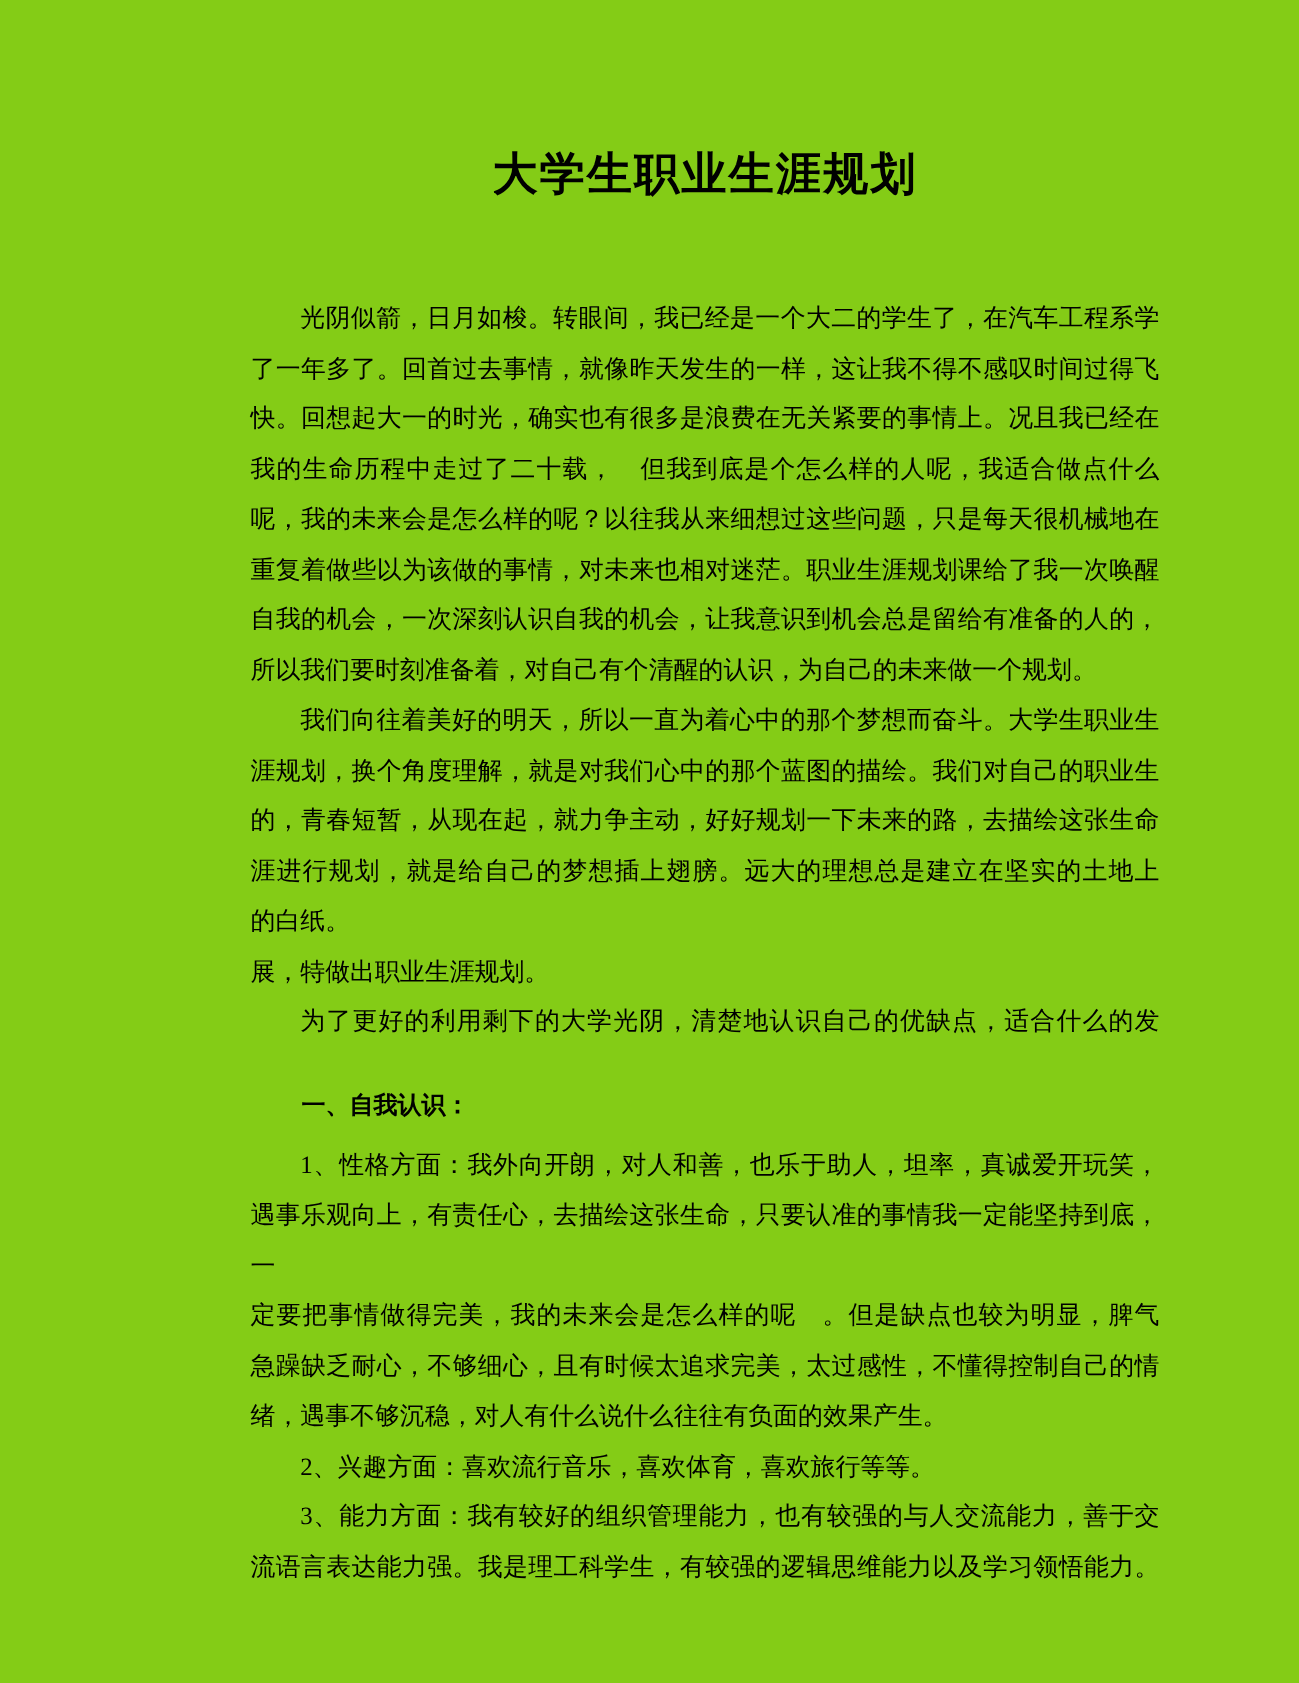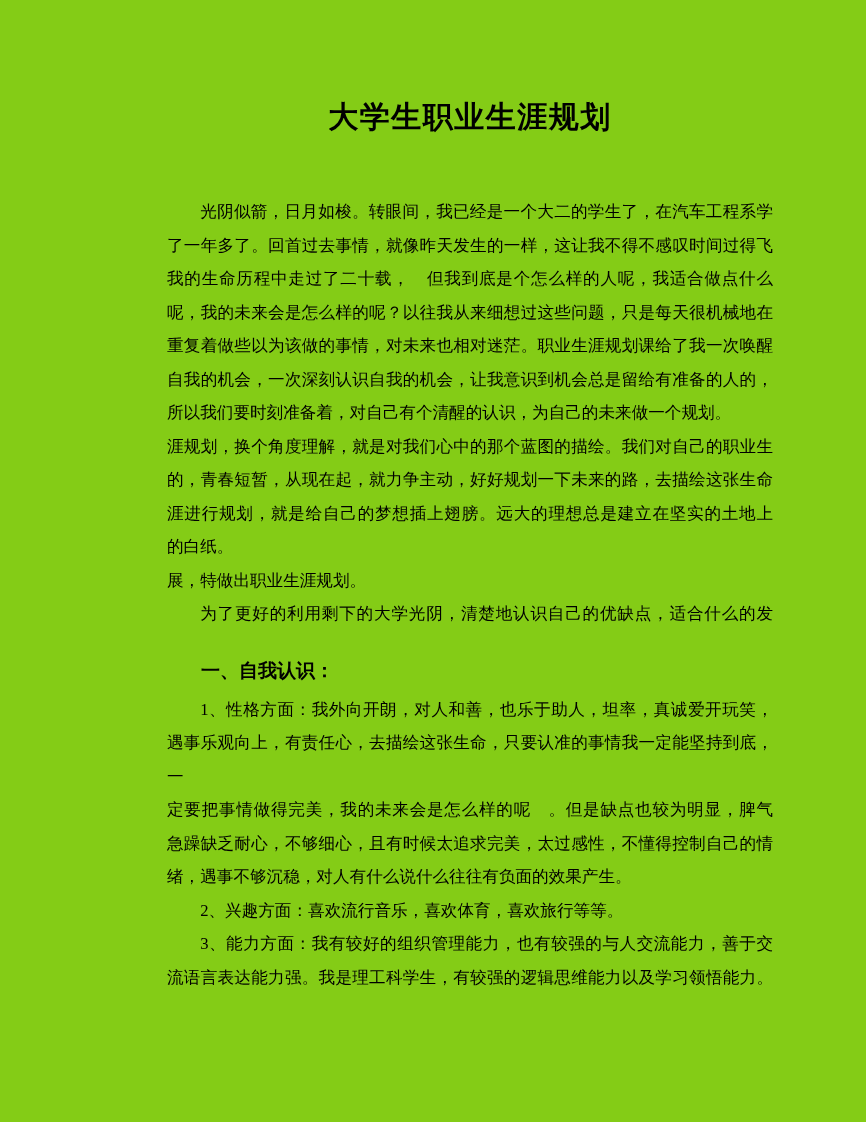--- a/index.html
+++ b/index.html
@@ -39,41 +39,43 @@
   }
   .line.full {
     text-align-last: justify;
     -moz-text-align-last: justify;
   }
   .line.indent { text-indent: 2em; }
   .heading {
     margin: 22px 0 6px 0;
     font-family: "DejaVu Sans", "Liberation Sans", sans-serif;
     font-weight: 700;
-    font-size: 19px;
+    font-size: 16px;
     line-height: 34px;
     text-indent: 34px;
   }
 </style>
 </head>
 <body>
 
 <div class="page">
   <h1 class="doc-title">大学生职业生涯规划</h1>
   <div class="doc-body" id="doc-body">
       <div class="paragraph">
         <div class="line indent full">光阴似箭，日月如梭。转眼间，我已经是一个大二的学生了，在汽车工程系学</div>
         <div class="line full">了一年多了。回首过去事情，就像昨天发生的一样，这让我不得不感叹时间过得飞</div>
+        <div class="line full">快。回想起大一的时光，确实也有很多是浪费在无关紧要的事情上。况且我已经在</div>
         <div class="line full">我的生命历程中走过了二十载，　但我到底是个怎么样的人呢，我适合做点什么</div>
         <div class="line full">呢，我的未来会是怎么样的呢？以往我从来细想过这些问题，只是每天很机械地在</div>
         <div class="line full">重复着做些以为该做的事情，对未来也相对迷茫。职业生涯规划课给了我一次唤醒</div>
         <div class="line full">自我的机会，一次深刻认识自我的机会，让我意识到机会总是留给有准备的人的，</div>
         <div class="line">所以我们要时刻准备着，对自己有个清醒的认识，为自己的未来做一个规划。</div>
       </div>
       <div class="paragraph">
+        <div class="line indent full">我们向往着美好的明天，所以一直为着心中的那个梦想而奋斗。大学生职业生</div>
         <div class="line full">涯规划，换个角度理解，就是对我们心中的那个蓝图的描绘。我们对自己的职业生</div>
         <div class="line full">的，青春短暂，从现在起，就力争主动，好好规划一下未来的路，去描绘这张生命</div>
         <div class="line full">涯进行规划，就是给自己的梦想插上翅膀。远大的理想总是建立在坚实的土地上</div>
         <div class="line">的白纸。</div>
       </div>
       <div class="paragraph">
         <div class="line">展，特做出职业生涯规划。</div>
         <div class="line indent full">为了更好的利用剩下的大学光阴，清楚地认识自己的优缺点，适合什么的发</div>
       </div>
       <h2 class="heading">一、自我认识：</h2>

